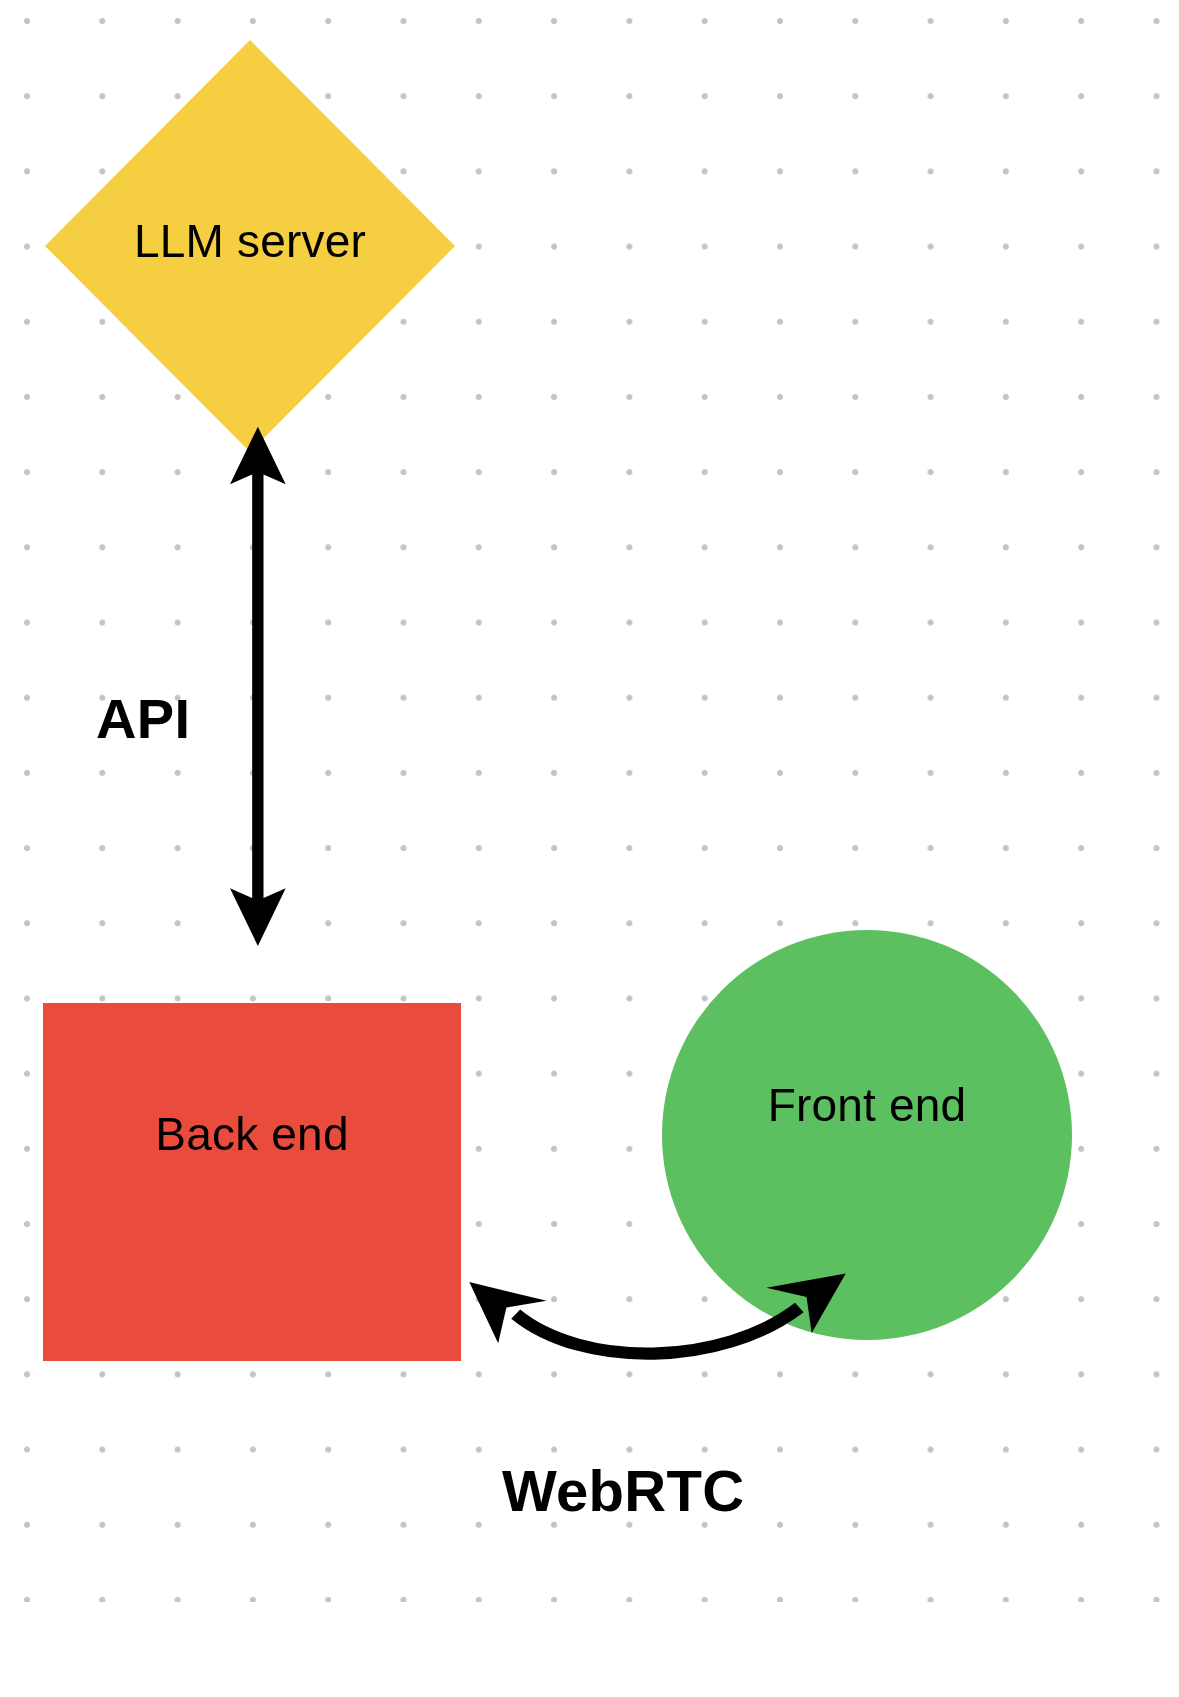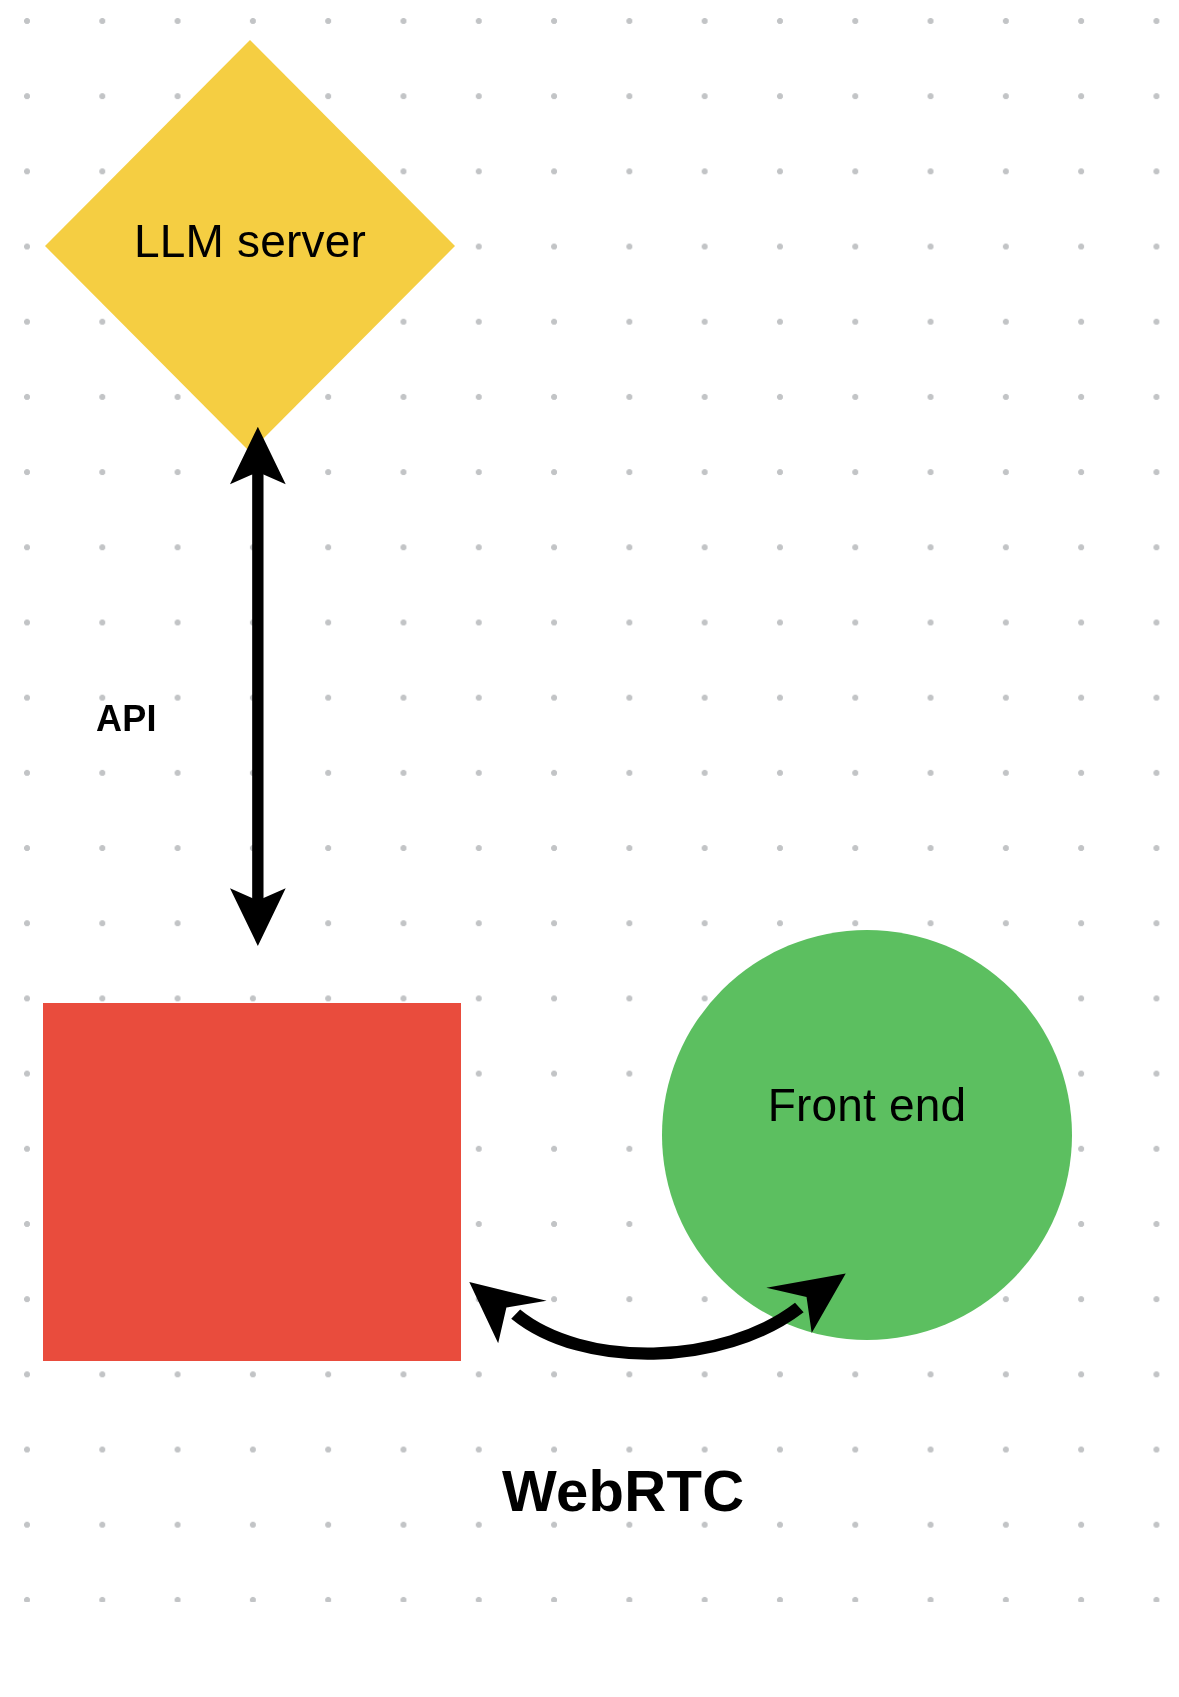--- a/index.html
+++ b/index.html
@@ -87,41 +87,42 @@
   .edge-label {
     position: absolute;
     color: #000000;
     font-weight: 700;
     white-space: nowrap;
     letter-spacing: 0.3px;
   }
   .api-label {
     left: 96px;
     top: 685px;
-    font-size: 36px;
+    font-size: 56px;
     line-height: 68px;
   }
   .webrtc-label {
     left: 502px;
     top: 1455px;
     font-size: 58px;
     line-height: 72px;
   }
 </style>
 </head>
 <body>
 
 <div id="canvas">
 
   <svg class="diamond-shape" viewBox="0 0 410 412" preserveAspectRatio="none" aria-hidden="true">
     <polygon points="205,0 410,206 205,412 0,206" fill="#f5ce42"></polygon>
   </svg>
   <div class="node-label diamond-label">LLM server</div>
 
   <div class="rect-shape"></div>
+  <div class="node-label rect-label">Back end</div>
 
   <div class="circle-shape"></div>
   <div class="node-label circle-label">Front end</div>
 
   <svg class="layer" viewBox="0 0 1179 1697" preserveAspectRatio="none" aria-hidden="true">
 
     <g>
       <line x1="250" y1="478" x2="250" y2="983" stroke="#000000" stroke-width="11"></line>
       <polygon points="250,452 277,513 250,500 223,513" fill="#000000"></polygon>
       <polygon points="250,1002 223,941 250,954 277,941" fill="#000000"></polygon>

